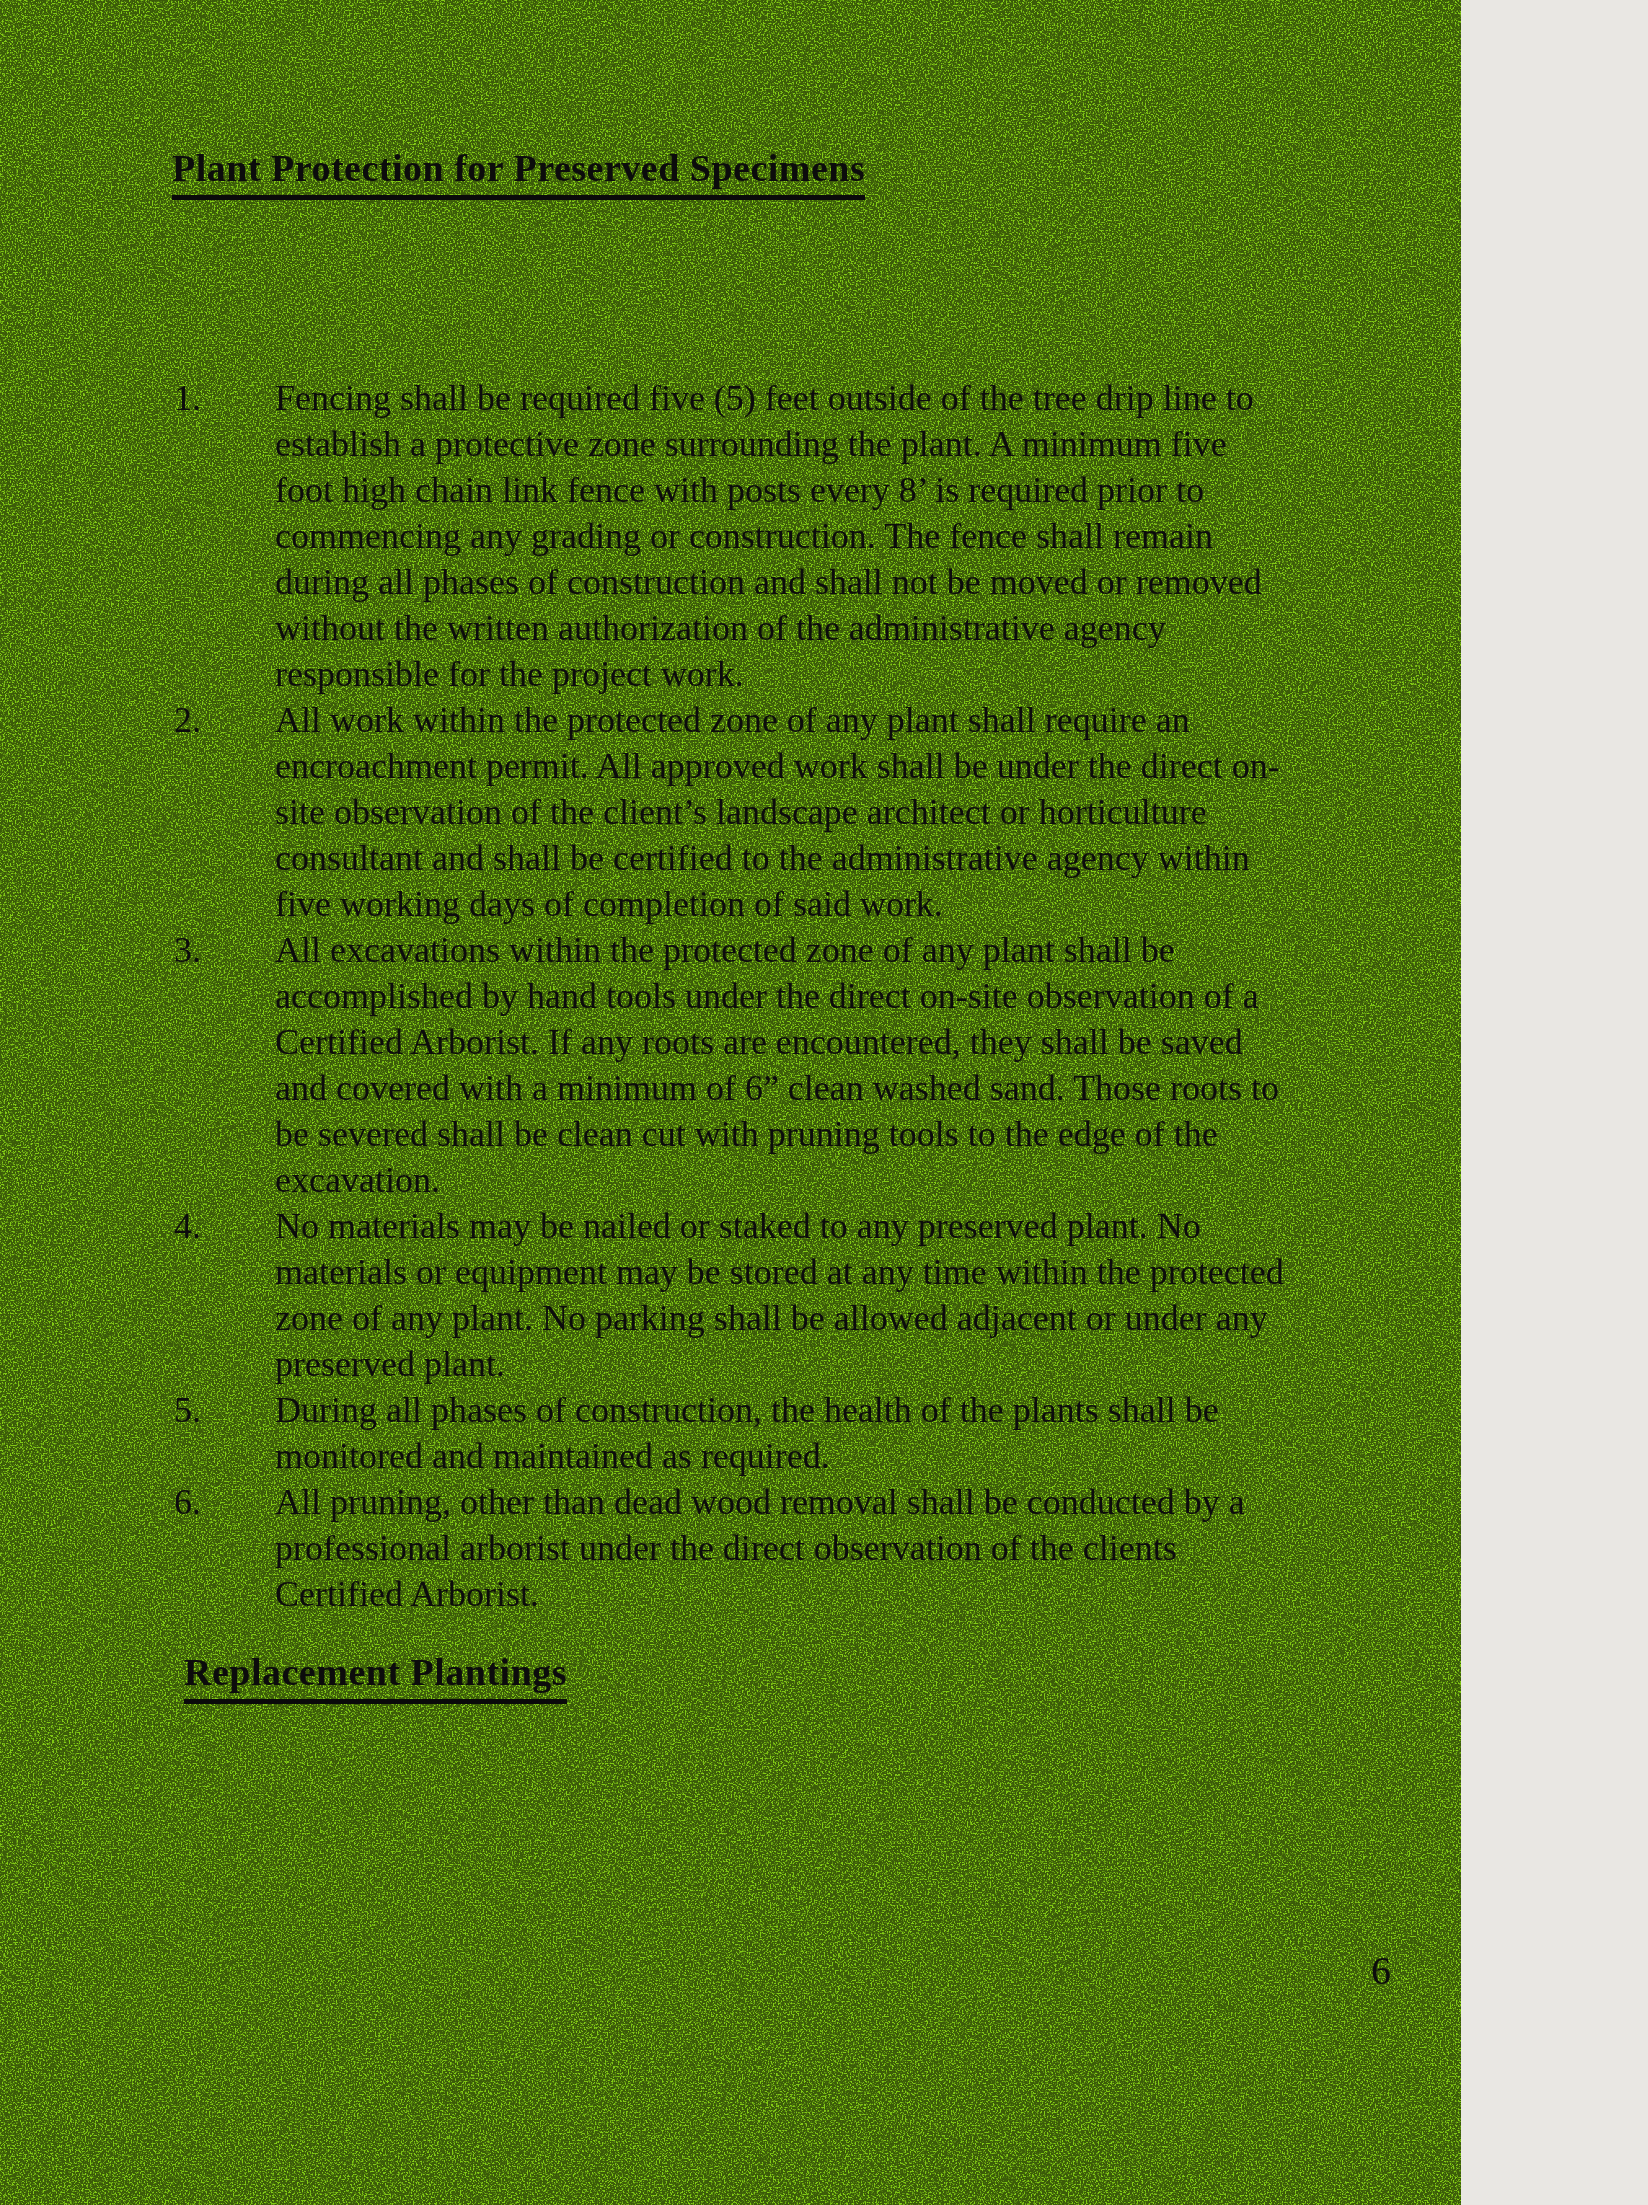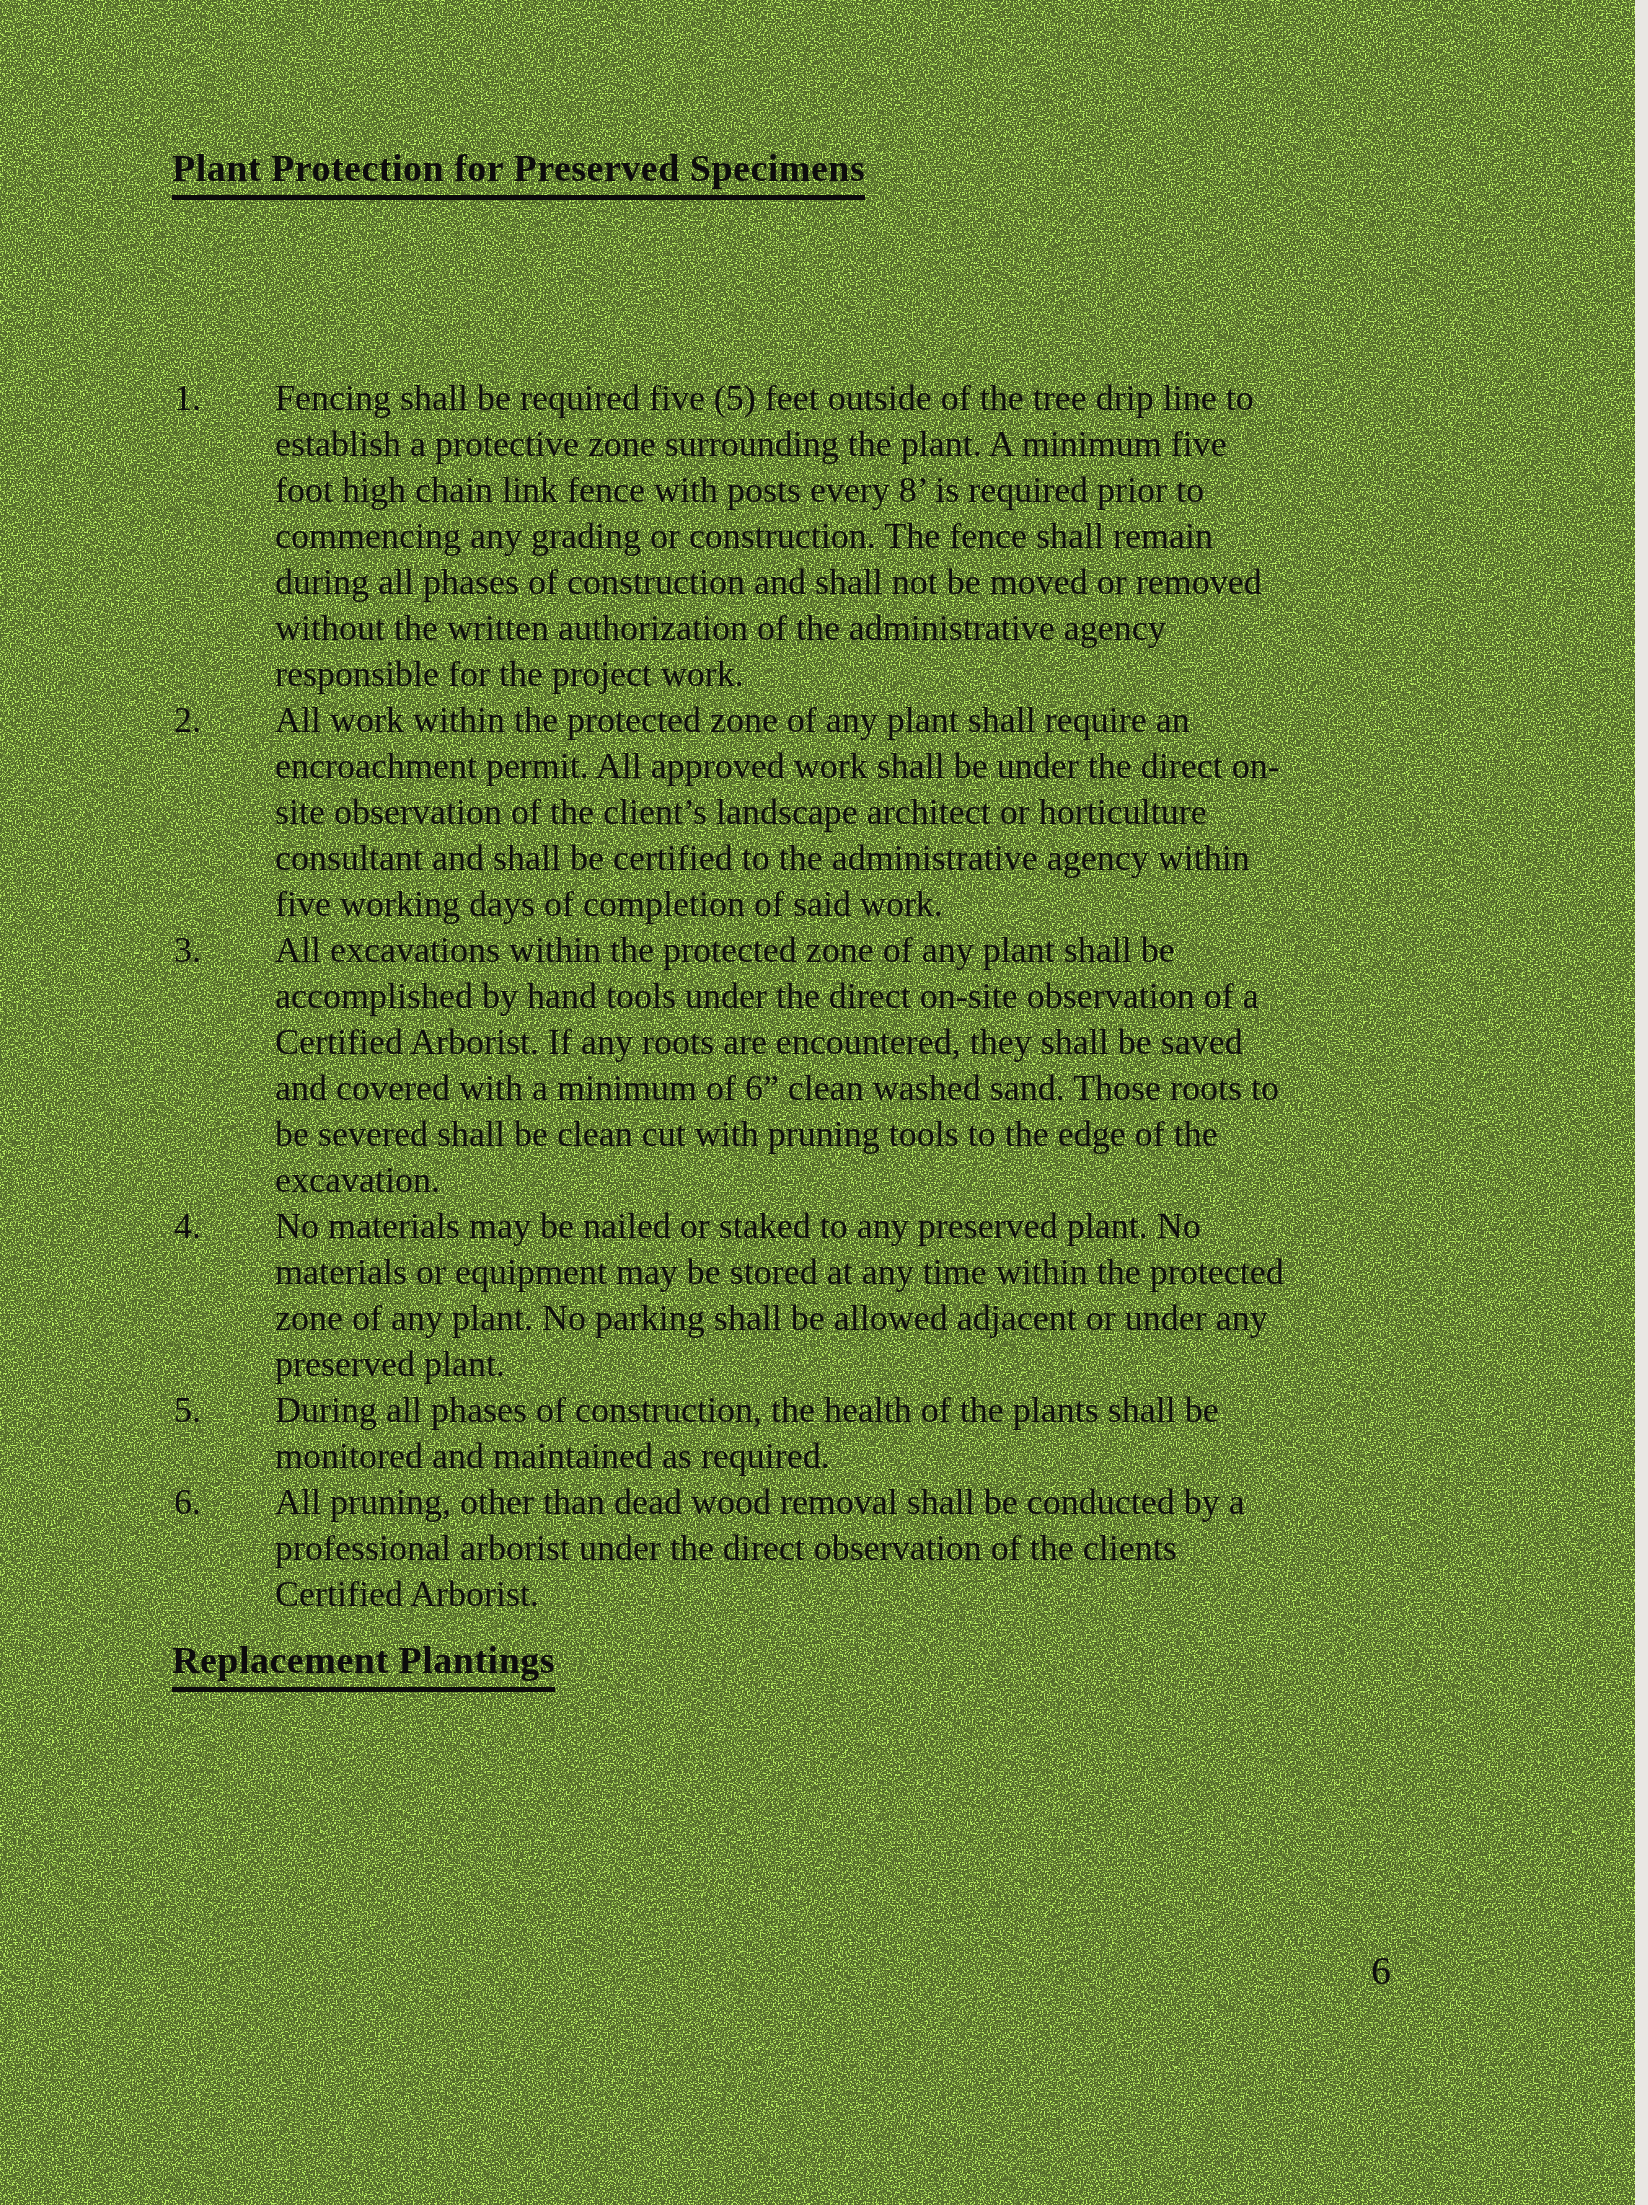--- a/index.html
+++ b/index.html
@@ -2,23 +2,23 @@
 <html style="font-size:8px"><head>
 <meta charset="utf-8">
 <style>
   html, body {
     margin: 0;
     padding: 0;
     background: #e9e7e3;
   }
   .page {
     position: relative;
-    width: 1635px;
+    width: 1461px;
     height: 2205px;
-    background: #bef264;
+    background: #84cc16;
     font-family: "Liberation Serif", "DejaVu Serif", serif;
     color: #0c0c0c;
     overflow: hidden;
   }
   .scan-noise {
     position: absolute;
     left: 0; top: 0;
     width: 1649px;
     height: 2205px;
     opacity: 0.55;
@@ -147,21 +147,21 @@
 
     <div class="guideline-item">
       <div class="num">6.</div>
       <div class="txt body-text">All pruning, other than dead wood removal shall be conducted by a
 professional arborist under the direct observation of the clients
 Certified Arborist.</div>
     </div>
 
   </div>
 
-  <h2 class="section-heading heading-2" style="margin:0;">
+  <h2 class="section-heading heading-2" style="margin:12px;">
     <span class="underlined">Replacement Plantings</span>
   </h2>
 
 
   <div class="page-number">6</div>
 
 </div>
 
 
 </body></html>

